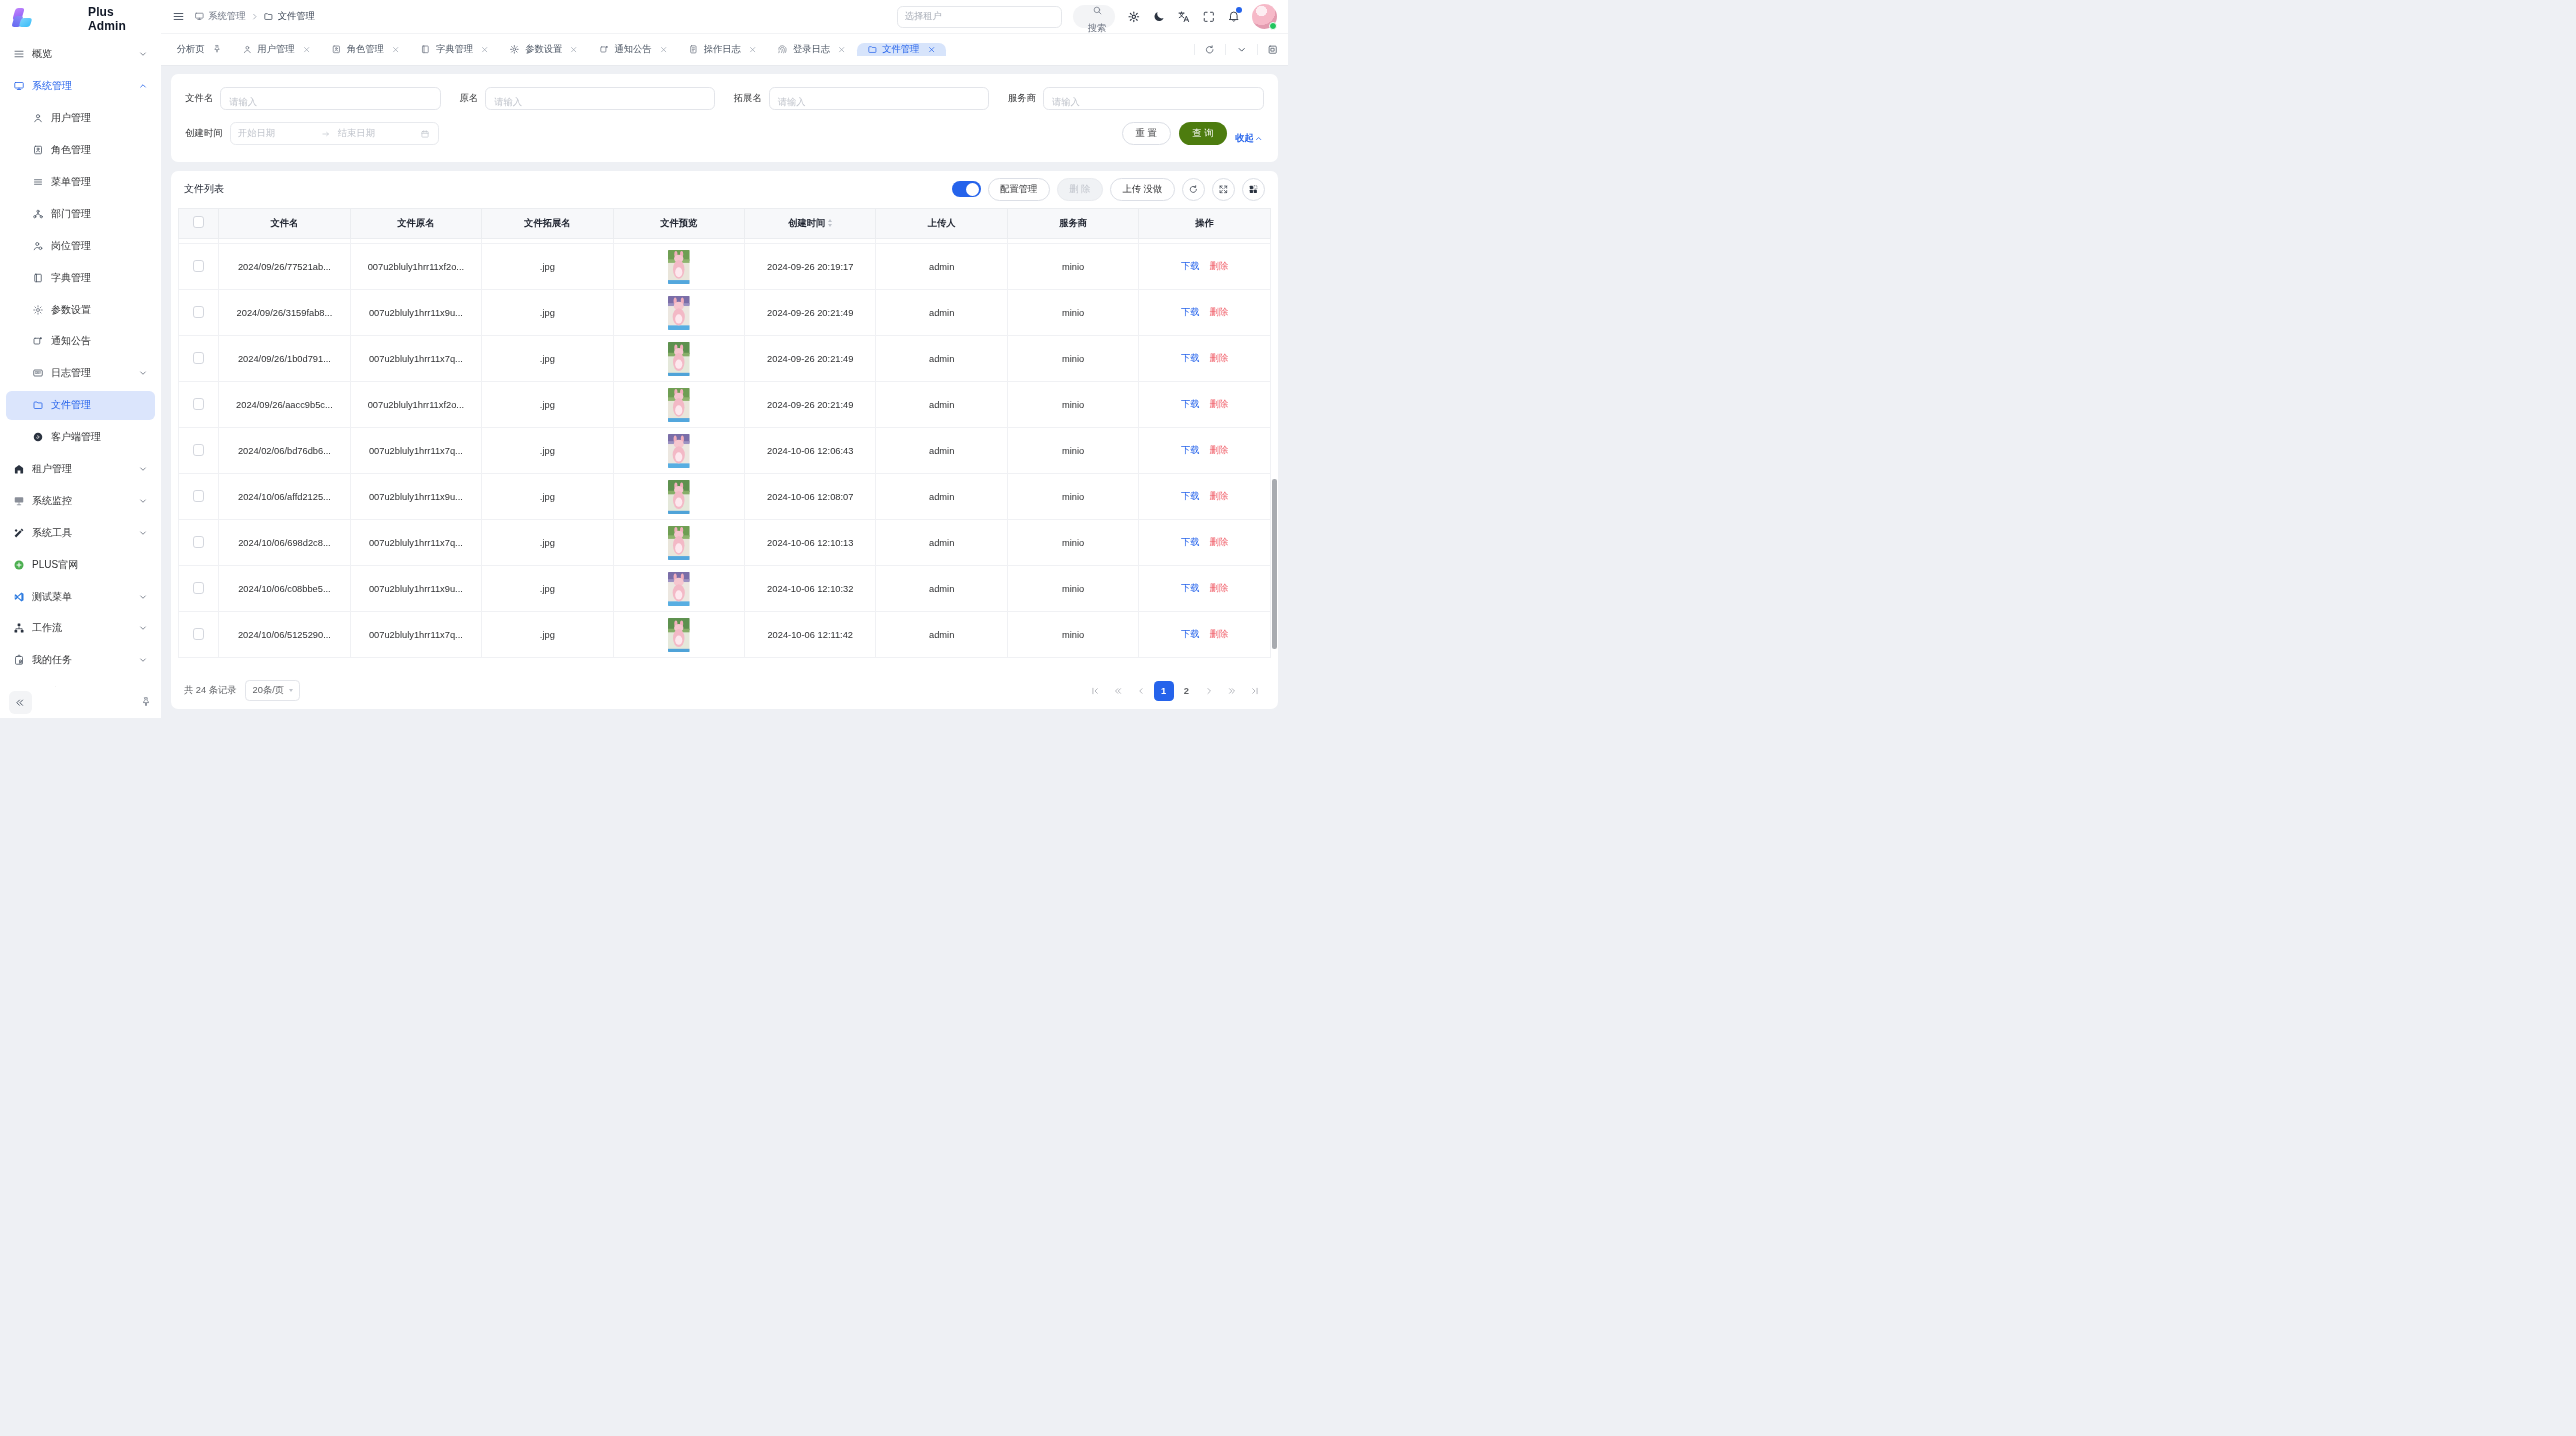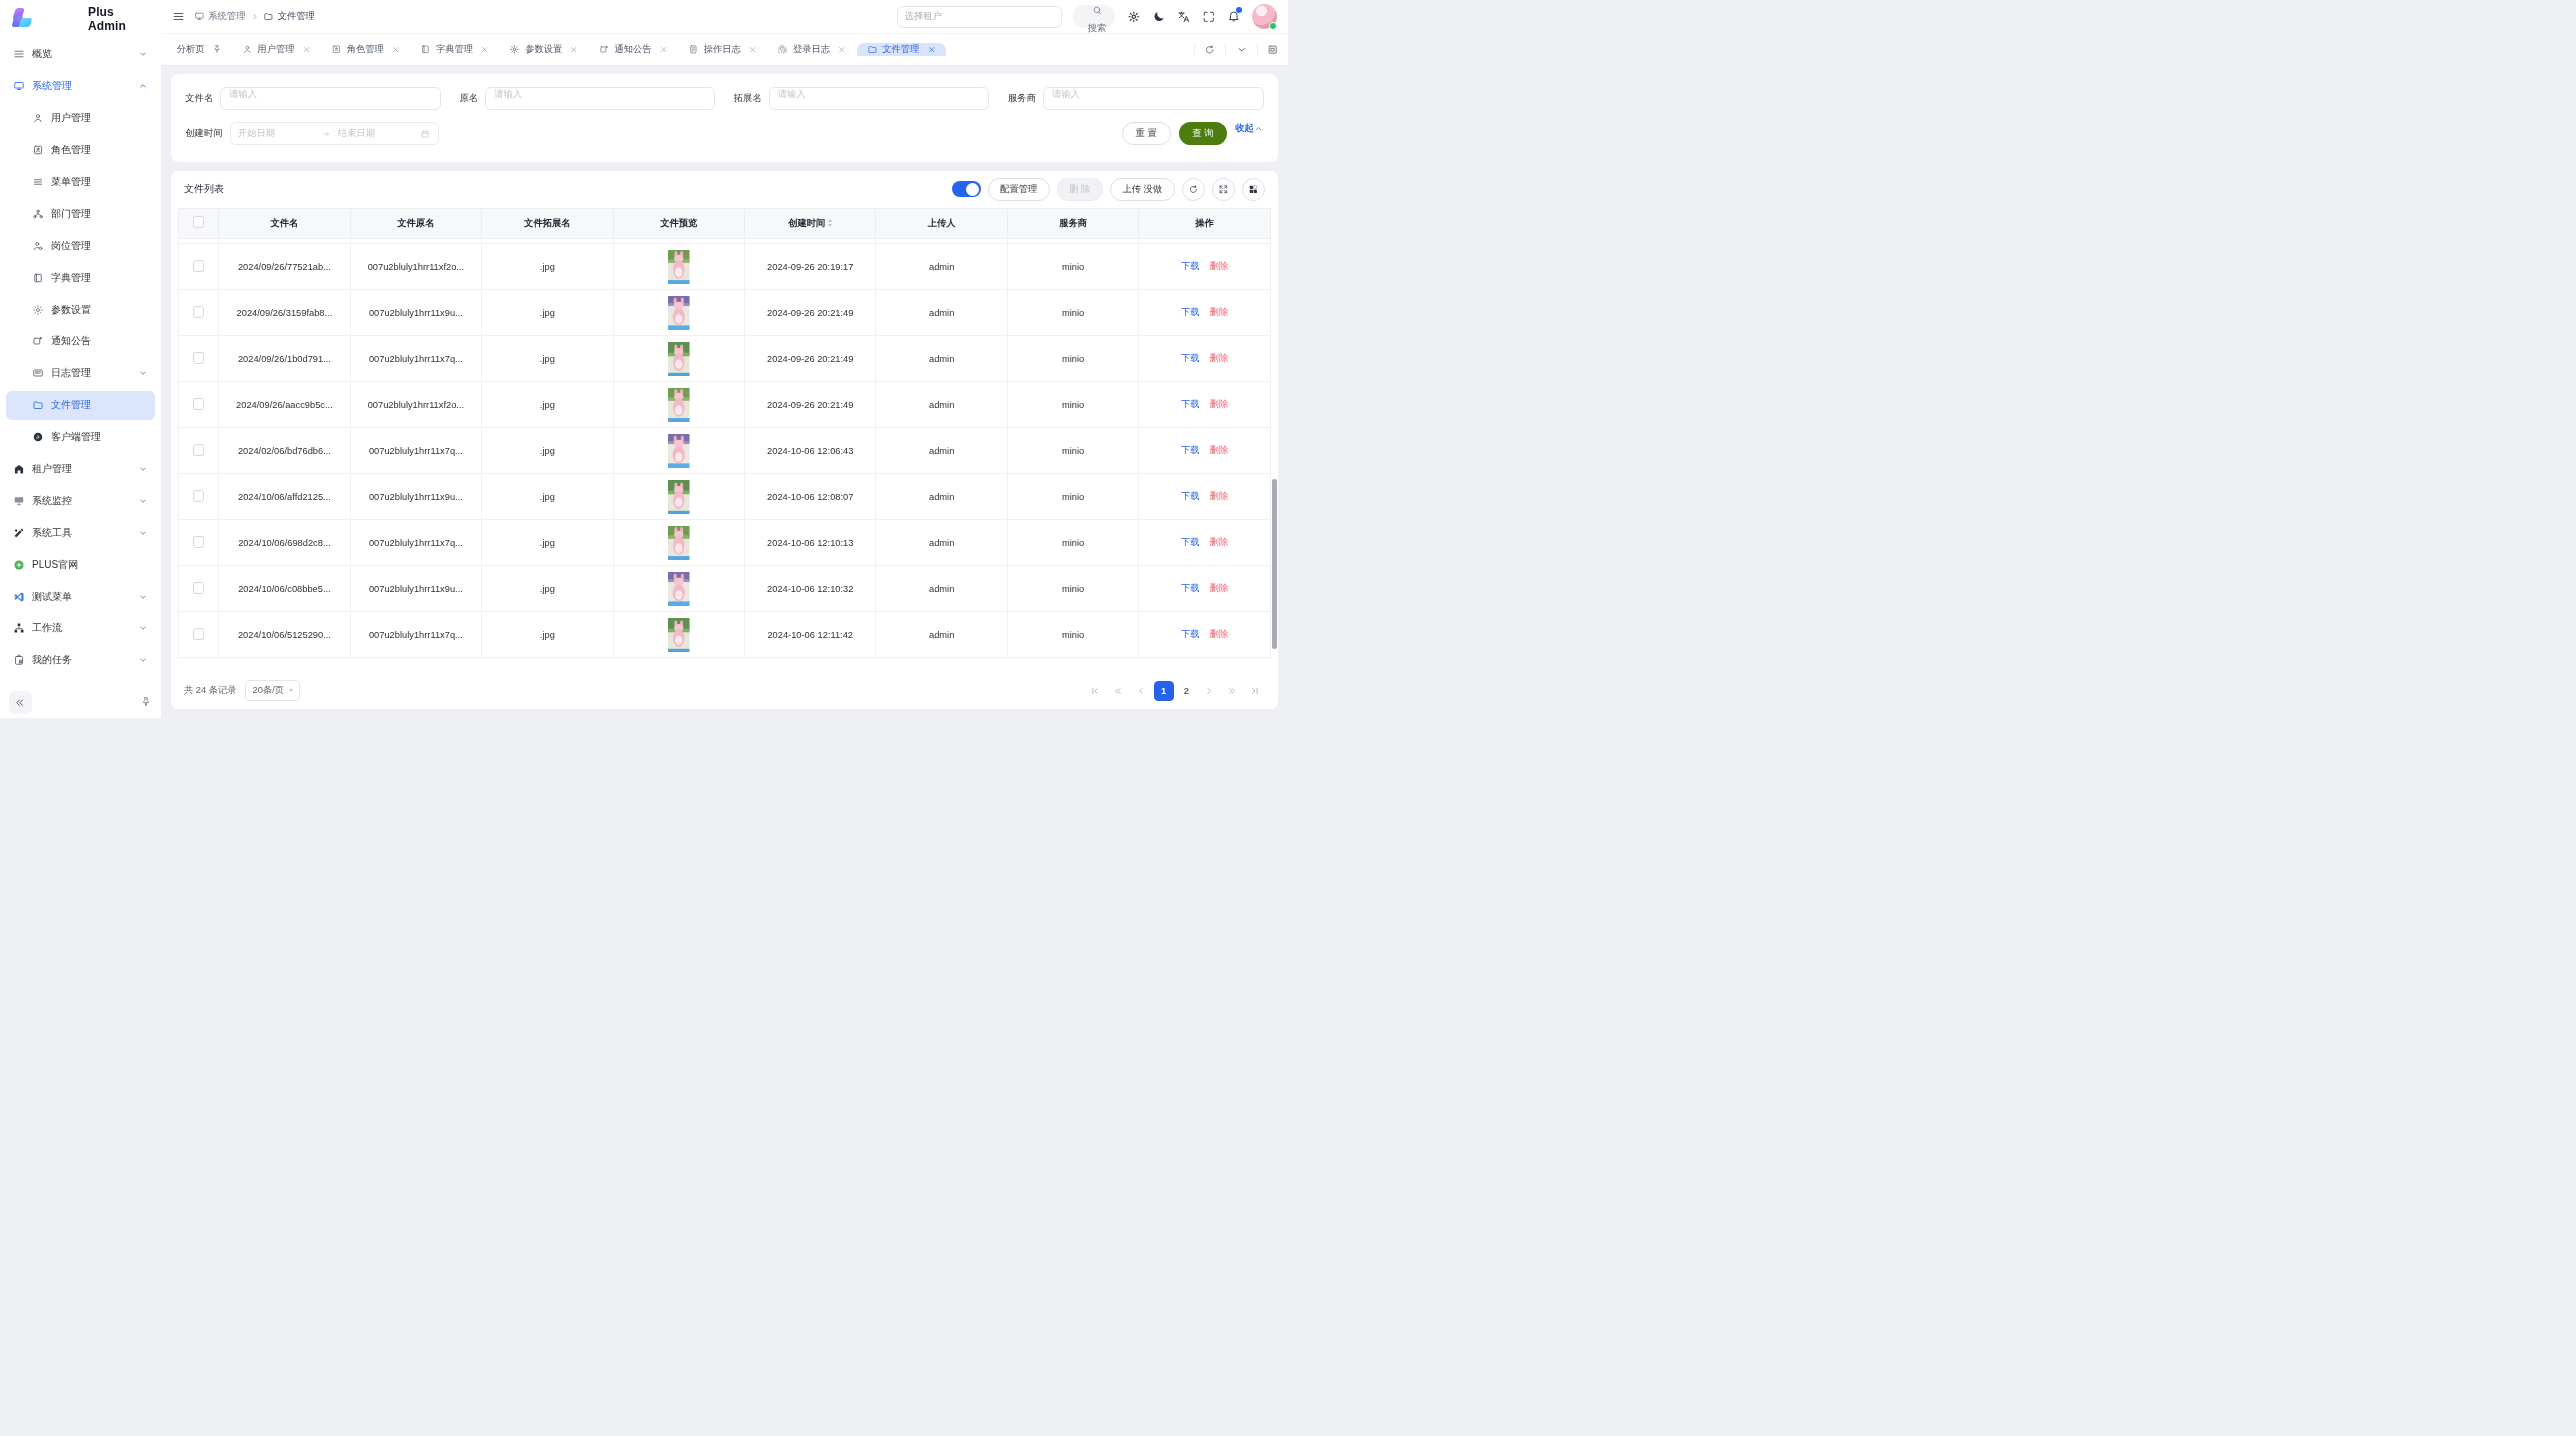--- a/index.html
+++ b/index.html
@@ -68,26 +68,26 @@
 .tab-ctrl { width:31.5px; display:flex; align-items:center; justify-content:center; color:#4b5563; border-left:0.7px solid #ebedf0; cursor:pointer; }
 .tab-ctrl .ic { width:11.4px; height:11.4px; }
 
 
 .content { flex:1; min-height:0; padding:8.6px 10px; display:flex; flex-direction:column; gap:8.6px; }
 
 .filter-card { background:#fff; border-radius:7.2px; padding:13px 14.3px 17px; flex:none; }
 .filter-row1 { display:grid; grid-template-columns:repeat(4,1fr); gap:18.6px; }
 .field { display:flex; align-items:center; gap:7.2px; }
 .field label { font-size:9.3px; color:#303133; white-space:nowrap; cursor:default; }
-.input { flex:1; height:23px; border:0.7px solid #e3e5ea; border-radius:5.7px; padding:0 7.9px; font-size:9.3px; color:#c0c4cc; display:flex; align-items:flex-start; background:#fff; cursor:text; }
+.input { flex:1; height:23px; border:0.7px solid #e3e5ea; border-radius:5.7px; padding:0 7.9px; font-size:9.3px; color:#c0c4cc; display:flex; align-items:flex-end; background:#fff; cursor:text; }
 .filter-row2 { margin-top:12px; display:flex; align-items:center; }
 .date-input { width:209px; height:23px; border:0.7px solid #e8eaee; border-radius:5.7px; padding:0 7.2px; display:flex; align-items:center; gap:7.2px; font-size:9.3px; color:#c0c4cc; cursor:text; }
 .date-input .d-ph { flex:1; }
 .date-input .ic { width:10px; height:10px; color:#c0c4cc; }
-.row2-right { margin-left:auto; display:flex; align-items:flex-start; gap:8.6px; }
+.row2-right { margin-left:auto; display:flex; align-items:flex-end; gap:8.6px; }
 .btn { height:23px; padding:0 13px; border-radius:11.4px; font-size:9.3px; display:inline-flex; align-items:center; justify-content:center; cursor:pointer; border:none; }
 .btn-plain { border:0.7px solid #dcdfe6; background:#fff; color:#303133; }
 .btn-primary { background:#4d7c0f; color:#fff; }
 .link-collapse { color:#2563eb; font-size:9.3px; font-weight:bold; display:flex; align-items:center; gap:0.7px; cursor:pointer; }
 .link-collapse .ic { width:9.3px; height:9.3px; }
 
 
 .table-card { background:#fff; border-radius:7.2px; flex:1; min-height:0; display:flex; flex-direction:column; padding:0 7.2px; position:relative; }
 .table-head { height:37px; flex:none; display:flex; align-items:center; padding:0 5.7px; }
 .table-title { font-size:10px; font-weight:normal; color:#1f2430; }

